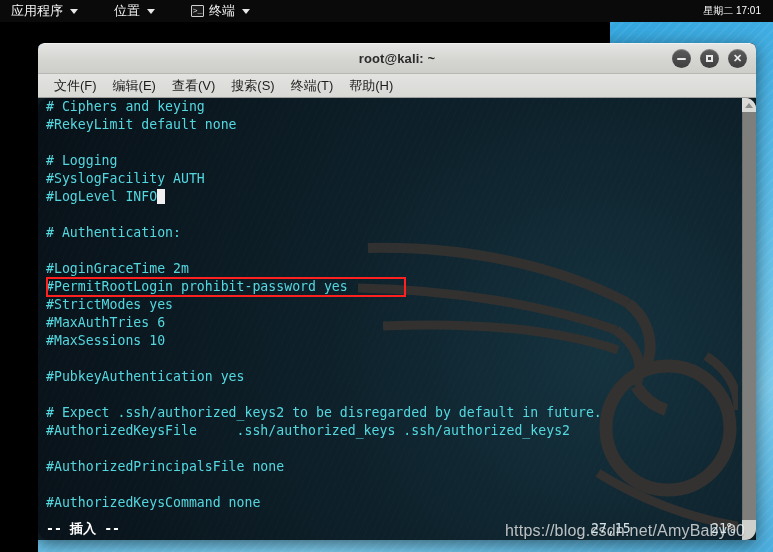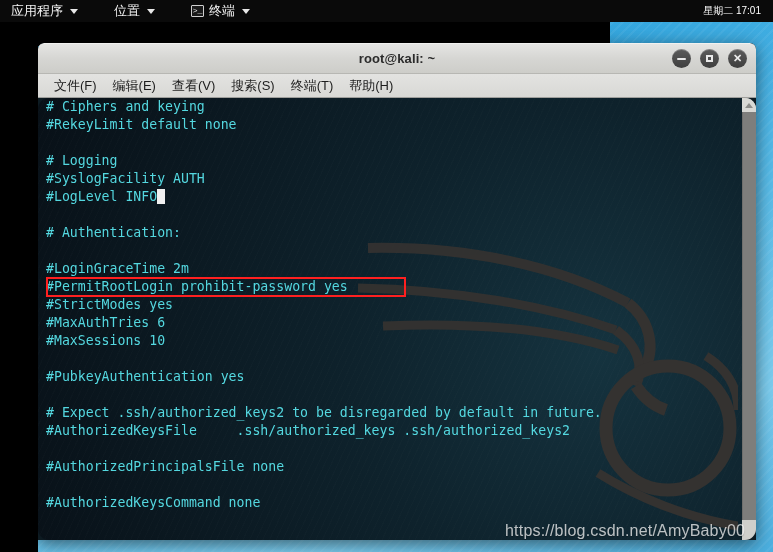--- a/index.html
+++ b/index.html
@@ -248,20 +248,25 @@
       <path d="M590 205 C 612 222, 618 250, 606 272" fill="none" stroke="#343230" stroke-width="11"></path>
       <path d="M578 232 C 600 248, 606 268, 598 288" fill="none" stroke="#343230" stroke-width="10"></path>
       <circle cx="630" cy="330" r="62" fill="none" stroke="#343230" stroke-width="13"></circle>
       <path d="M598 288 C 606 300, 616 308, 628 312" fill="none" stroke="#343230" stroke-width="12"></path>
       <path d="M560 375 C 600 400, 650 420, 700 428" fill="none" stroke="#343230" stroke-width="9"></path>
       <path d="M668 258 C 690 272, 700 290, 700 312" fill="none" stroke="#343230" stroke-width="9"></path>
     </svg>
 
     <div id="term-text" style="color: rgb(84, 216, 224);"><div class="tline"><span># Ciphers and keying</span></div><div class="tline"><span>#RekeyLimit default none</span></div><div class="tline"><span></span></div><div class="tline"><span># Logging</span></div><div class="tline"><span>#SyslogFacility AUTH</span></div><div class="tline"><span>#LogLevel INFO</span><span class="cursor-blk"></span></div><div class="tline"><span></span></div><div class="tline"><span># Authentication:</span></div><div class="tline"><span></span></div><div class="tline"><span>#LoginGraceTime 2m</span></div><div class="tline"><span>#PermitRootLogin prohibit-password yes</span><div id="redbox" style="border-color: rgb(255, 32, 32);"></div></div><div class="tline"><span>#StrictModes yes</span></div><div class="tline"><span>#MaxAuthTries 6</span></div><div class="tline"><span>#MaxSessions 10</span></div><div class="tline"><span></span></div><div class="tline"><span>#PubkeyAuthentication yes</span></div><div class="tline"><span></span></div><div class="tline"><span># Expect .ssh/authorized_keys2 to be disregarded by default in future.</span></div><div class="tline"><span>#AuthorizedKeysFile     .ssh/authorized_keys .ssh/authorized_keys2</span></div><div class="tline"><span></span></div><div class="tline"><span>#AuthorizedPrincipalsFile none</span></div><div class="tline"><span></span></div><div class="tline"><span>#AuthorizedKeysCommand none</span></div></div>
 
+    <div id="statusrow">
+      <span>-- 插入 --</span>
+      <span id="pos-ind">27,15</span>
+      <span id="pct-ind">21%</span>
+    </div>
 
     <div id="scrollbar">
       <div id="sb-up">
           <span class="arw"></span>
         </div>
       <div id="sb-thumb"></div>
     </div>
   </div>
 </div>
 

